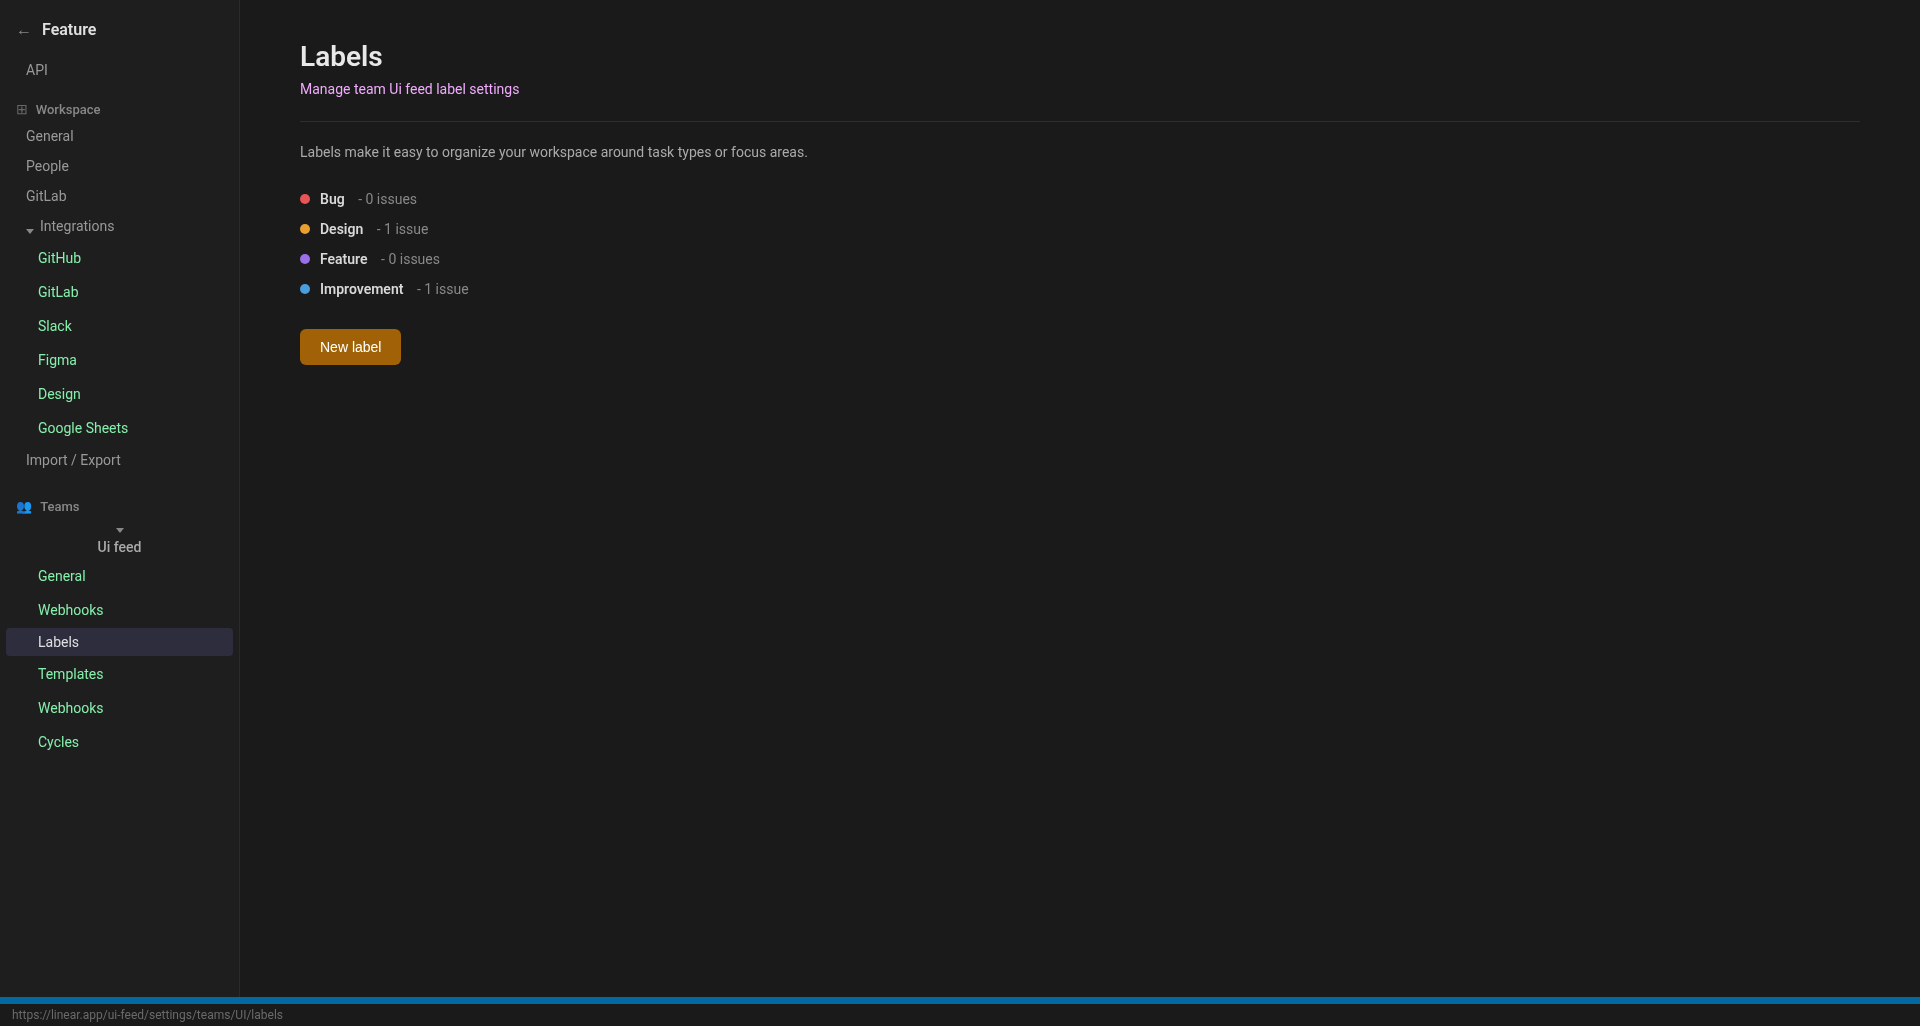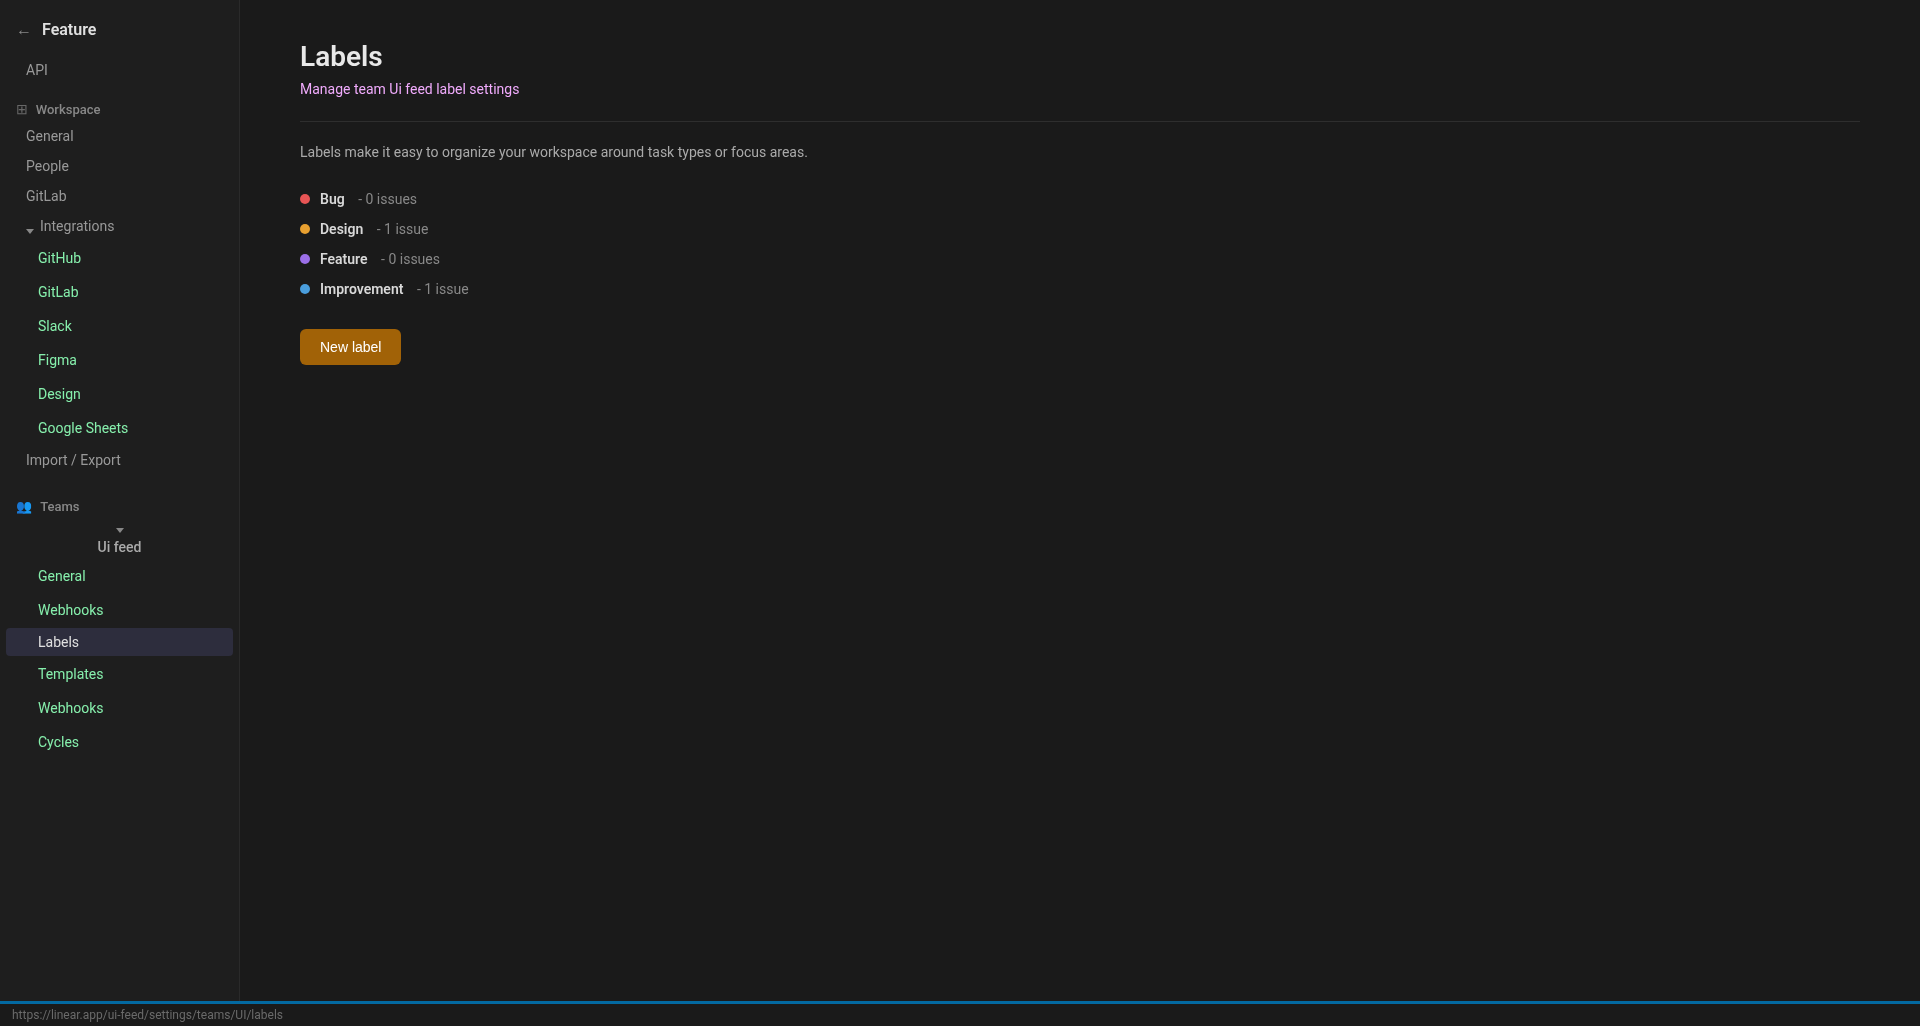--- a/index.html
+++ b/index.html
@@ -184,21 +184,21 @@
       align-items: center;
     }
 
     
     .status-bar {
       position: fixed;
       bottom: 0;
       left: 0;
       right: 0;
       background-color: #1a1a1a;
-      border-top: 3px solid #0369a1;
+      border-top: 7px solid #0369a1;
       padding: 4px 12px;
       font-size: 12px;
       color: #6a6a6a;
       z-index: 100;
     }
 
     .api-item {
       padding: 6px 16px 6px 20px;
       color: #999;
       cursor: pointer;

